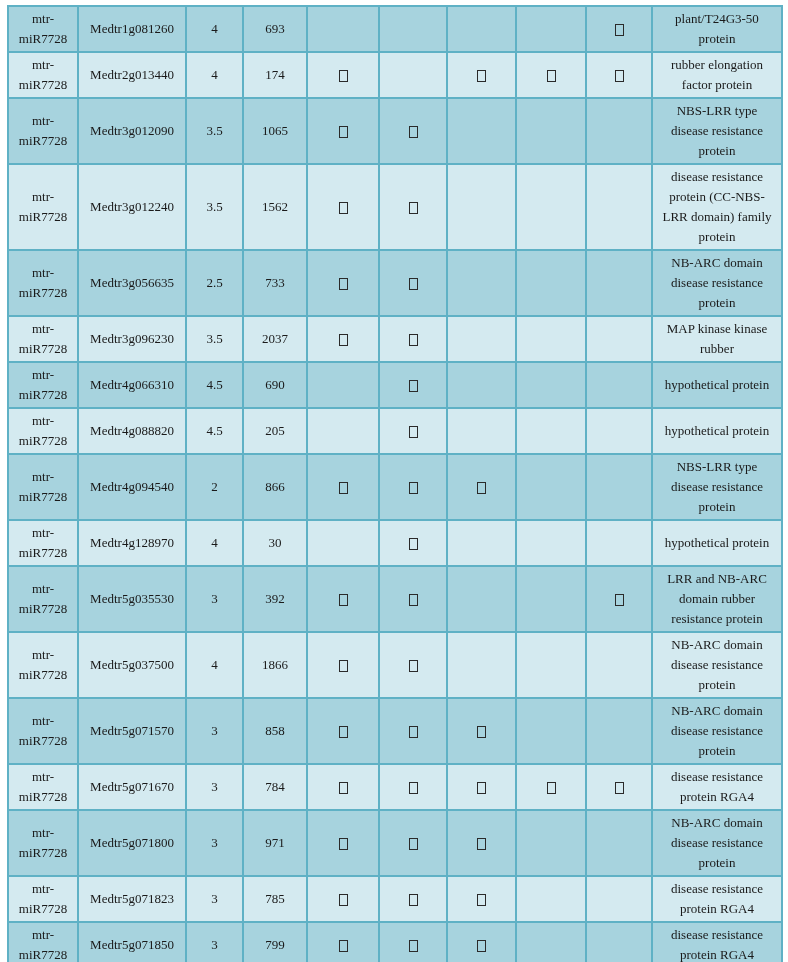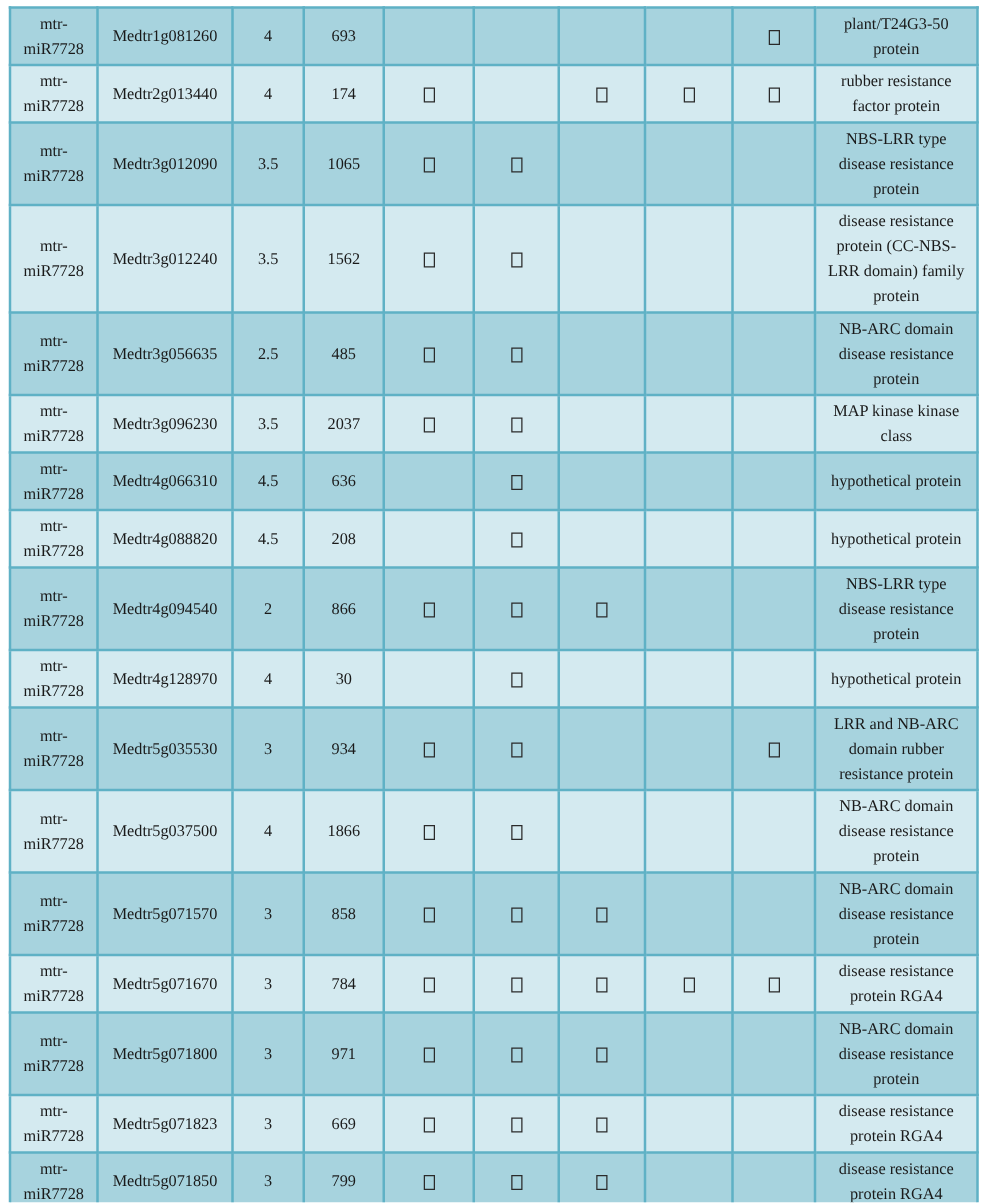--- a/index.html
+++ b/index.html
@@ -86,21 +86,21 @@
         <tr class="light">
           <td class="mirna">mtr-miR7728</td>
           <td>Medtr2g013440</td>
           <td>4</td>
           <td>174</td>
           <td><span class="checkbox"></span></td>
           <td></td>
           <td><span class="checkbox"></span></td>
           <td><span class="checkbox"></span></td>
           <td><span class="checkbox"></span></td>
-          <td class="desc">rubber resistance factor protein</td>
+          <td class="desc">rubber elongation factor protein</td>
         </tr>
         <tr class="dark">
           <td class="mirna">mtr-miR7728</td>
           <td>Medtr3g012090</td>
           <td>3.5</td>
           <td>1065</td>
           <td><span class="checkbox"></span></td>
           <td><span class="checkbox"></span></td>
           <td></td>
           <td></td>
@@ -116,57 +116,57 @@
           <td><span class="checkbox"></span></td>
           <td></td>
           <td></td>
           <td></td>
           <td class="desc">disease resistance protein (CC-NBS-LRR domain) family protein</td>
         </tr>
         <tr class="dark">
           <td class="mirna">mtr-miR7728</td>
           <td>Medtr3g056635</td>
           <td>2.5</td>
-          <td>485</td>
+          <td>733</td>
           <td><span class="checkbox"></span></td>
           <td><span class="checkbox"></span></td>
           <td></td>
           <td></td>
           <td></td>
           <td class="desc">NB-ARC domain disease resistance protein</td>
         </tr>
         <tr class="light">
           <td class="mirna">mtr-miR7728</td>
           <td>Medtr3g096230</td>
           <td>3.5</td>
           <td>2037</td>
           <td><span class="checkbox"></span></td>
           <td><span class="checkbox"></span></td>
           <td></td>
           <td></td>
           <td></td>
-          <td class="desc">MAP kinase kinase class</td>
+          <td class="desc">MAP kinase kinase rubber</td>
         </tr>
         <tr class="dark">
           <td class="mirna">mtr-miR7728</td>
           <td>Medtr4g066310</td>
           <td>4.5</td>
-          <td>636</td>
+          <td>690</td>
           <td></td>
           <td><span class="checkbox"></span></td>
           <td></td>
           <td></td>
           <td></td>
           <td class="desc">hypothetical protein</td>
         </tr>
         <tr class="light">
           <td class="mirna">mtr-miR7728</td>
           <td>Medtr4g088820</td>
           <td>4.5</td>
-          <td>208</td>
+          <td>205</td>
           <td></td>
           <td><span class="checkbox"></span></td>
           <td></td>
           <td></td>
           <td></td>
           <td class="desc">hypothetical protein</td>
         </tr>
         <tr class="dark">
           <td class="mirna">mtr-miR7728</td>
           <td>Medtr4g094540</td>
@@ -188,21 +188,21 @@
           <td><span class="checkbox"></span></td>
           <td></td>
           <td></td>
           <td></td>
           <td class="desc">hypothetical protein</td>
         </tr>
         <tr class="dark">
           <td class="mirna">mtr-miR7728</td>
           <td>Medtr5g035530</td>
           <td>3</td>
-          <td>934</td>
+          <td>392</td>
           <td><span class="checkbox"></span></td>
           <td><span class="checkbox"></span></td>
           <td></td>
           <td></td>
           <td><span class="checkbox"></span></td>
           <td class="desc">LRR and NB-ARC domain rubber resistance protein</td>
         </tr>
         <tr class="light">
           <td class="mirna">mtr-miR7728</td>
           <td>Medtr5g037500</td>
@@ -248,21 +248,21 @@
           <td><span class="checkbox"></span></td>
           <td><span class="checkbox"></span></td>
           <td></td>
           <td></td>
           <td class="desc">NB-ARC domain disease resistance protein</td>
         </tr>
         <tr class="light">
           <td class="mirna">mtr-miR7728</td>
           <td>Medtr5g071823</td>
           <td>3</td>
-          <td>669</td>
+          <td>785</td>
           <td><span class="checkbox"></span></td>
           <td><span class="checkbox"></span></td>
           <td><span class="checkbox"></span></td>
           <td></td>
           <td></td>
           <td class="desc">disease resistance protein RGA4</td>
         </tr>
         <tr class="dark">
           <td class="mirna">mtr-miR7728</td>
           <td>Medtr5g071850</td>

